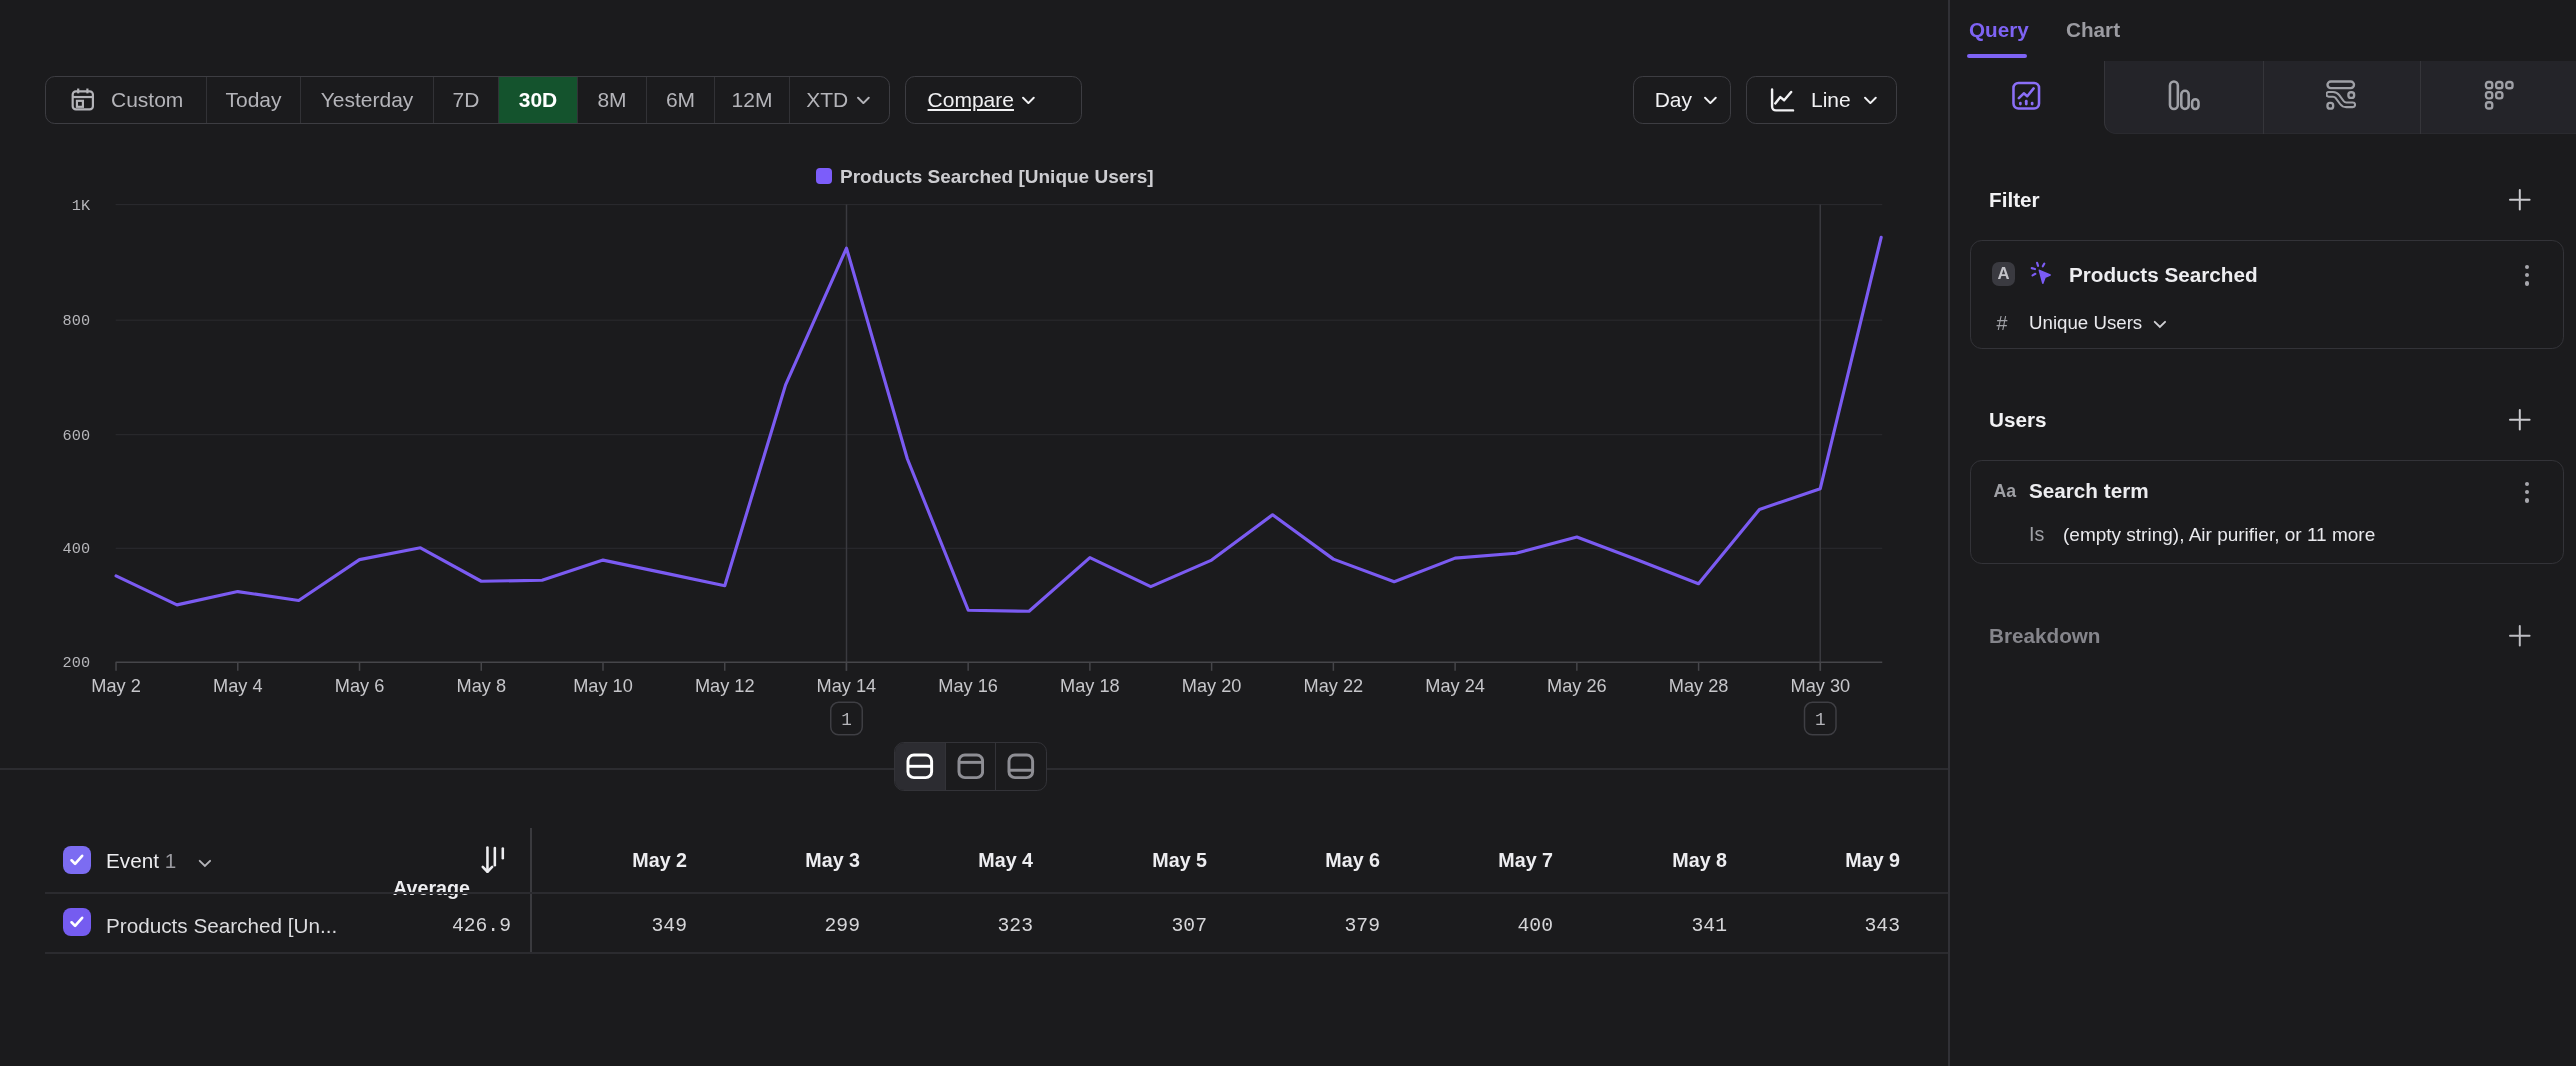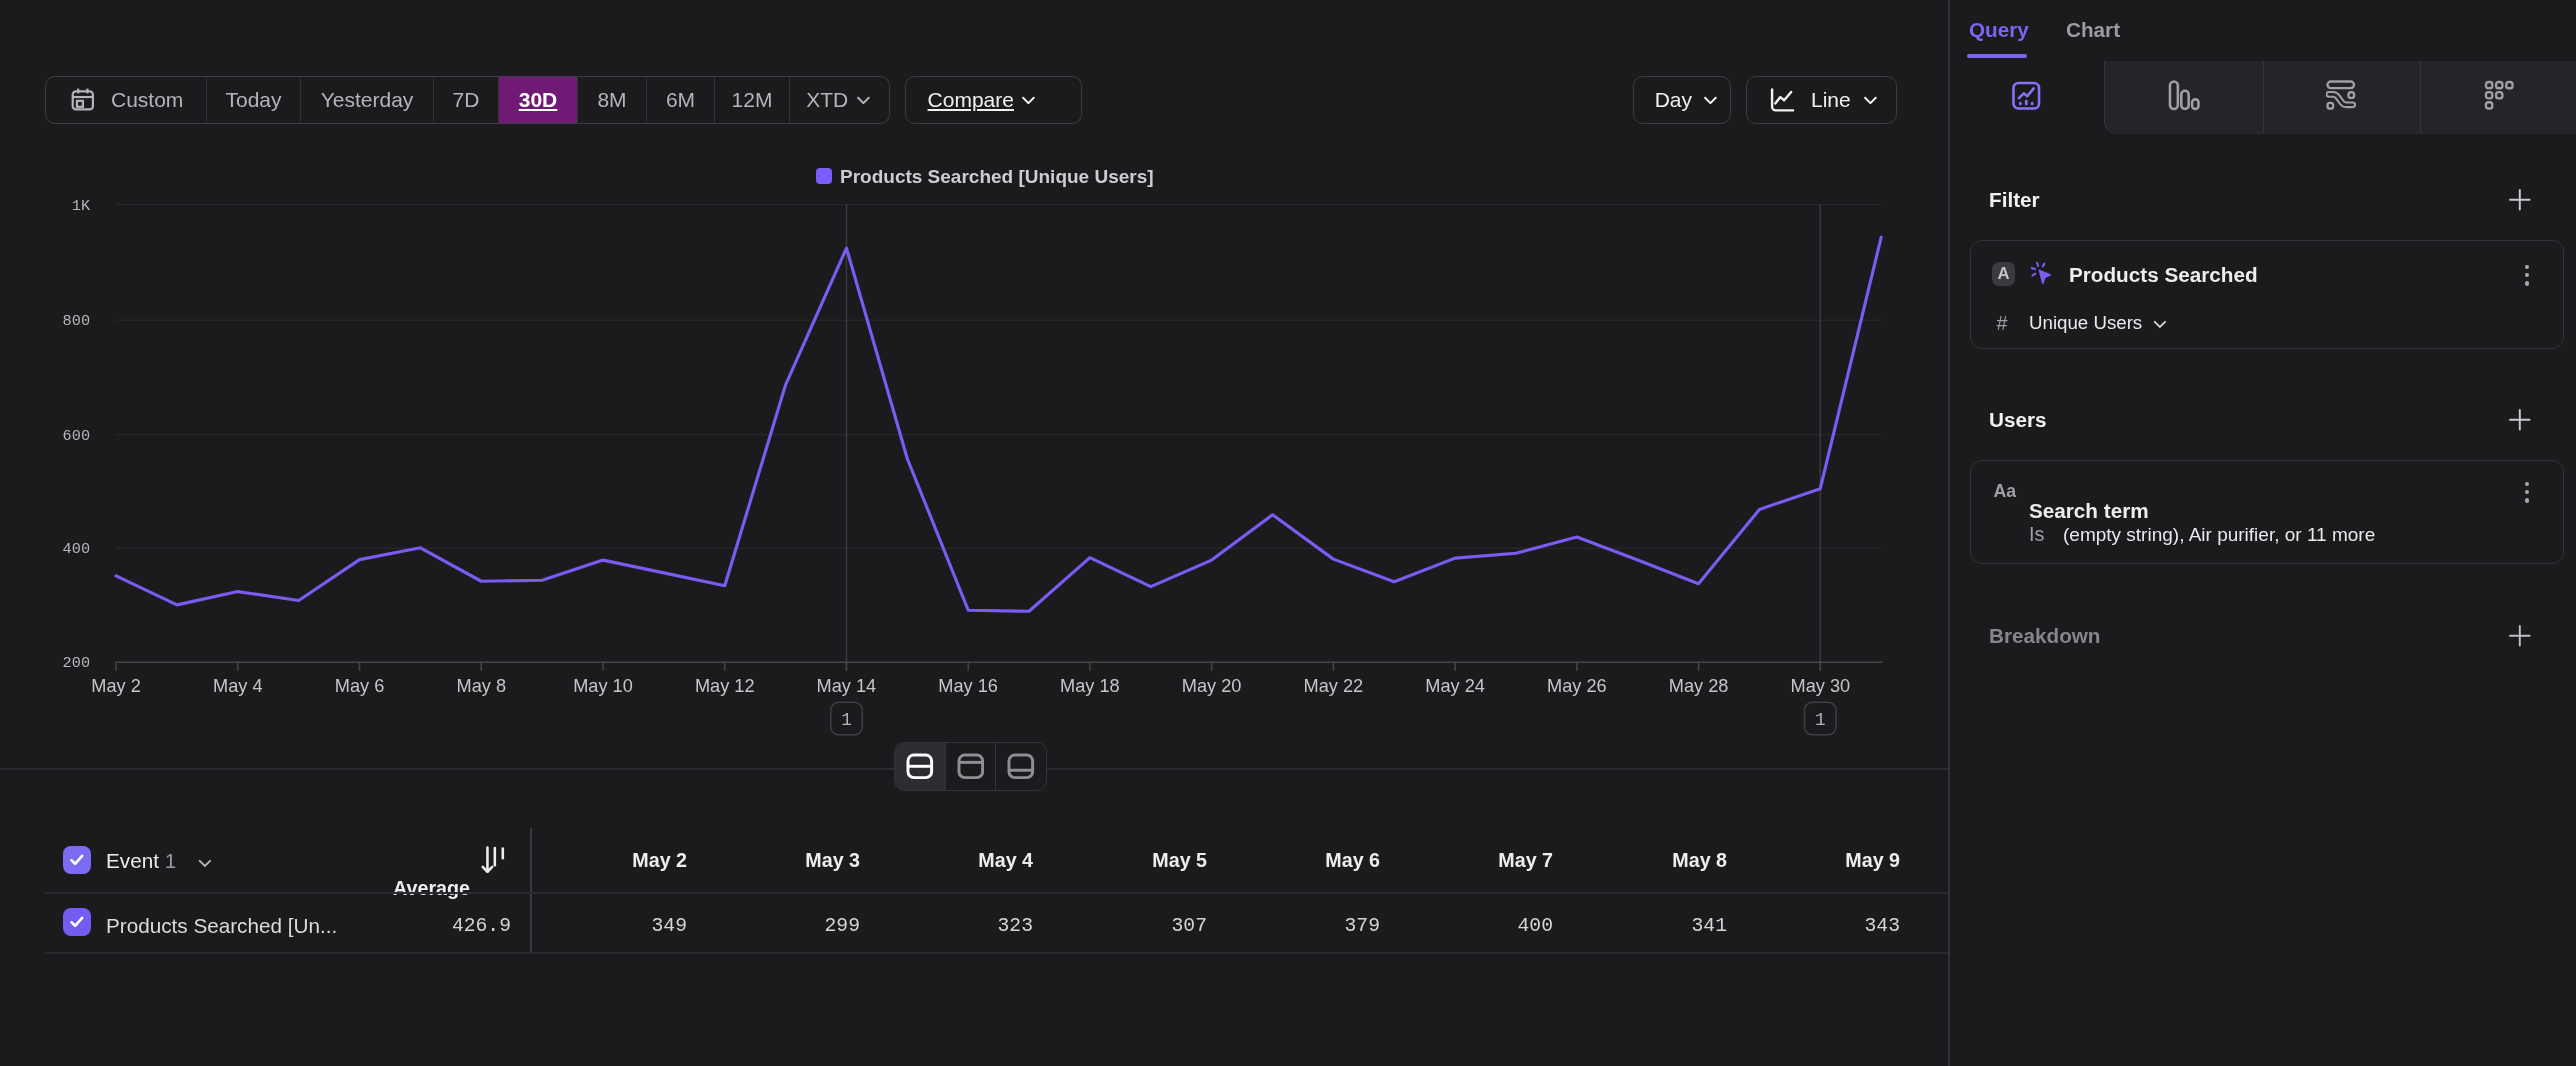--- a/index.html
+++ b/index.html
@@ -29,21 +29,21 @@
       <line x1="8" y1="2.2" x2="8" y2="6.4"></line>
         <line x1="16" y1="2.2" x2="16" y2="6.4"></line>
       <line x1="3.2" y1="9.6" x2="20.8" y2="9.6"></line>
       <rect x="6.9" y="12.9" width="5.2" height="5.2"></rect>
     </svg>
     Custom
   </div>
   <div class="seg" style="width:94px;">Today</div>
   <div class="seg" style="width:133px;">Yesterday</div>
   <div class="seg" style="width:65px;">7D</div>
-  <div class="seg" style="width:79px; background:#701a75; color:#ffffff; font-weight:bold;text-decoration:underline;">30D</div>
+  <div class="seg" style="width:79px; background:#14532d; color:#ffffff; font-weight:bold;">30D</div>
   <div class="seg" style="width:69px;">8M</div>
   <div class="seg" style="width:68px;">6M</div>
   <div class="seg" style="width:75px;">12M</div>
   <div class="seg" style="width:97px;">XTD
     <svg class="chev" viewBox="0 0 16 10" fill="none" stroke="#b4b4b9" stroke-width="2.2" stroke-linecap="round" style="margin-left:7.9px;">
         <path d="M2 2 L8 8 L14 2"></path>
       </svg>
   </div>
 </div>
 
@@ -286,21 +286,21 @@
 </div>
 
 <div class="abs" style="left:1989px; top:408px; font-size:20.7px; font-weight:bold; color:#f2f2f4;">Users</div>
 <svg class="plus" style="left:2509px; top:409px;" viewBox="0 0 22 22" stroke="#c9c9cd" stroke-width="2" stroke-linecap="round">
     <line x1="11" y1="1" x2="11" y2="21"></line>
     <line x1="1" y1="11" x2="21" y2="11"></line>
   </svg>
 
 <div class="card" style="top:460px; height:104px;">
   <div class="abs" style="left:22.6px; top:19.7px; font-size:17.7px; font-weight:bold; color:#9fa0a5;">Aa</div>
-  <div class="abs" style="left:58px; top:17.7px; font-size:20.7px; font-weight:bold; color:#ededf0;margin-top:20px;">Search term</div>
+  <div class="abs" style="left:58px; top:17.7px; font-size:20.7px; font-weight:bold; color:#ededf0;">Search term</div>
   <div class="dots3" style="left:554px; top:20.7px;">
       <span></span>
       <span></span>
       <span></span>
     </div>
   <div class="abs" style="left:58px; top:62px; font-size:19.7px; color:#9fa0a5;">Is</div>
   <div class="abs" style="left:92px; top:63px; font-size:19px; color:#e9e9ed;">(empty string), Air purifier, or 11 more</div>
 </div>
 
 <div class="abs" style="left:1989px; top:624px; font-size:20.7px; font-weight:bold; color:#85858b;">Breakdown</div>

